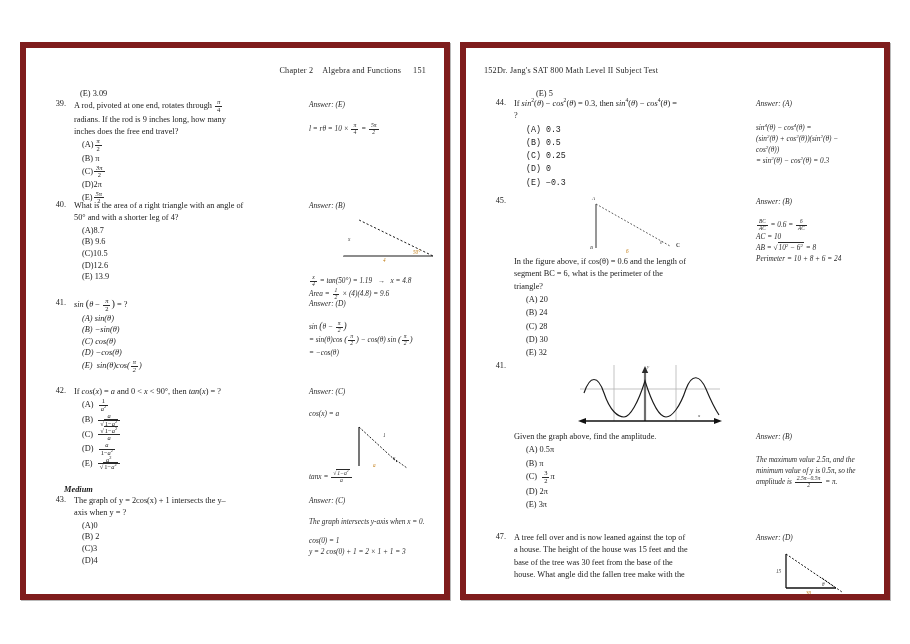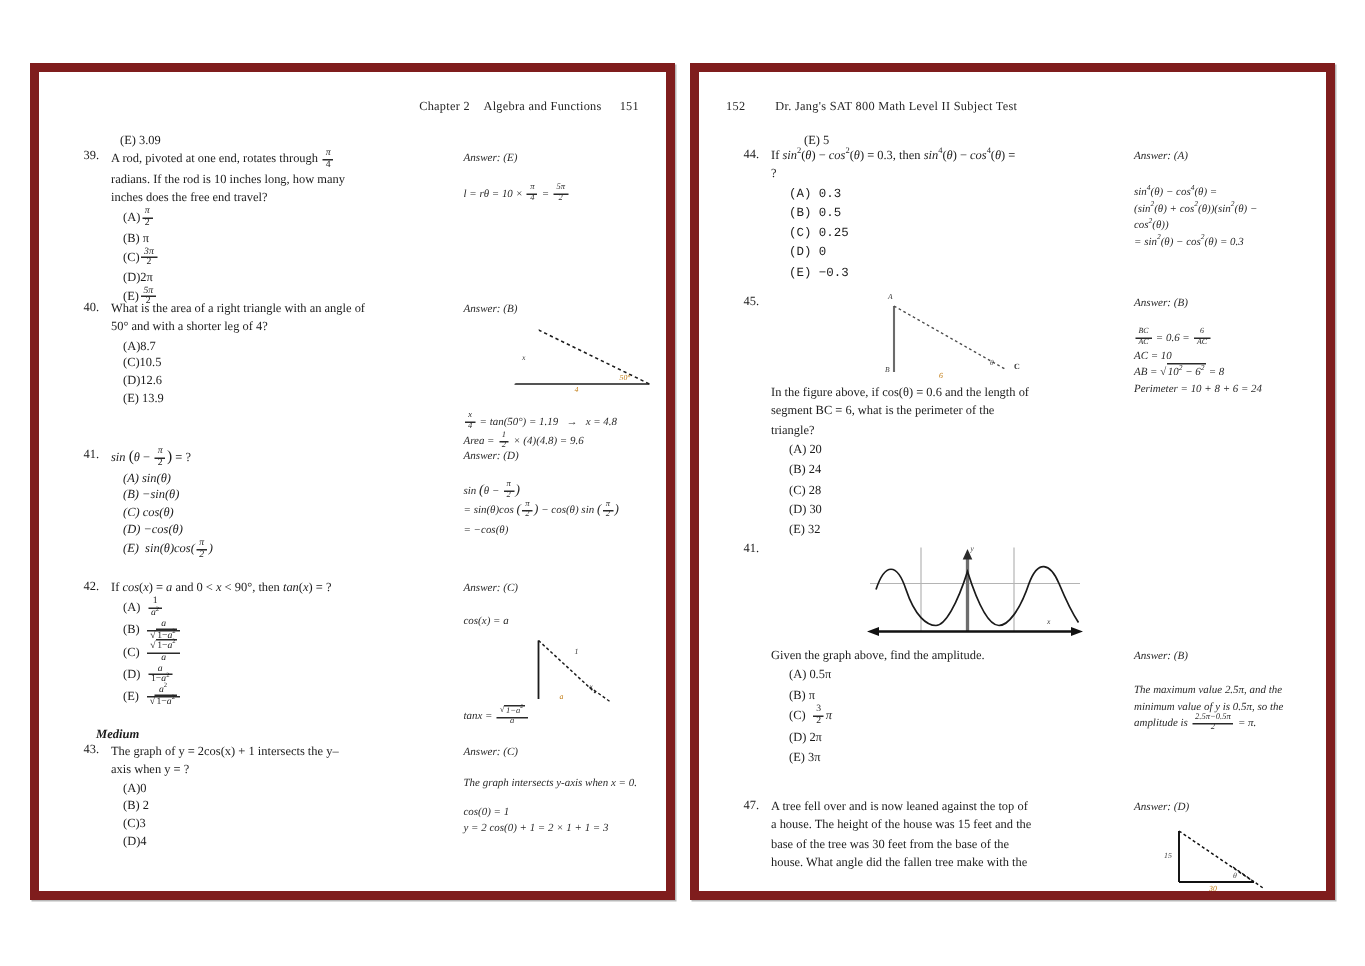--- a/index.html
+++ b/index.html
@@ -36,21 +36,21 @@
     position: absolute;
     font-size: 8.2px;
     color: #252525;
     letter-spacing: 0.2px;
     white-space: nowrap;
   }
   .rh-left  { right: 18px; top: 18px; }
   .rh-right { left: 18px;  top: 18px; }
   .rh-sep { display: inline-block; width: 9px; }
   .rh-page { display:inline-block; margin-left: 12px; }
-  .rh-page-num-right { display:inline-block; margin-right: 20px; }
+  .rh-page-num-right { display:inline-block; margin-right: 0; }
 
   
   .qblock {
     position: absolute;
     display: block;
   }
   .qnum {
     position: absolute;
     left: 0;
     top: 0;
@@ -137,21 +137,21 @@
       <div class="choices" style="margin-left:36px;">
         <li>(E)  3.09</li>
       </div>
     </div>
 
     <div class="qblock" style="left:18px; top:51px;">
       <div class="qnum">39.</div>
       <div class="qbody">
         <span>A rod, pivoted at one end, rotates through</span>
         <span class="frac"><span class="num m">π</span><span class="den">4</span></span><br>
-        <span>radians. If the rod is 10 inches long, how many</span><br>
+        <span>radians. If the rod is 9 inches long, how many</span><br>
         <span>inches does the free end travel?</span>
       </div>
       <ul class="choices tight">
         <li><span>(A)</span><span class="frac"><span class="num m">π</span><span class="den">2</span></span></li>
         <li>(B) π</li>
         <li><span>(C)</span><span class="frac"><span class="num m">3π</span><span class="den">2</span></span></li>
         <li>(D)2π</li>
         <li><span>(E)</span><span class="frac"><span class="num m">5π</span><span class="den">2</span></span></li>
       </ul>
       <div class="ans">
@@ -164,20 +164,21 @@
     </div>
 
     <div class="qblock" style="left:18px; top:152px;">
       <div class="qnum">40.</div>
       <div class="qbody">
         <span>What is the area of a right triangle with an angle of</span><br>
         <span>50° and with a shorter leg of 4?</span>
       </div>
       <ul class="choices tight">
         <li>(A)8.7</li>
+        <li>(B) 9.6</li>
         <li>(C)10.5</li>
         <li>(D)12.6</li>
         <li>(E) 13.9</li>
       </ul>
       <div class="ans">
         <div>Answer: (B)</div>
 
         <div class="fig" style="left:12px; top:14px; width:120px; height:48px;">
           <svg width="120" height="48" viewBox="0 0 120 48">
             <line x1="22" y1="42" x2="112" y2="42" stroke="#1b1b1b" stroke-width="1.1"></line>

